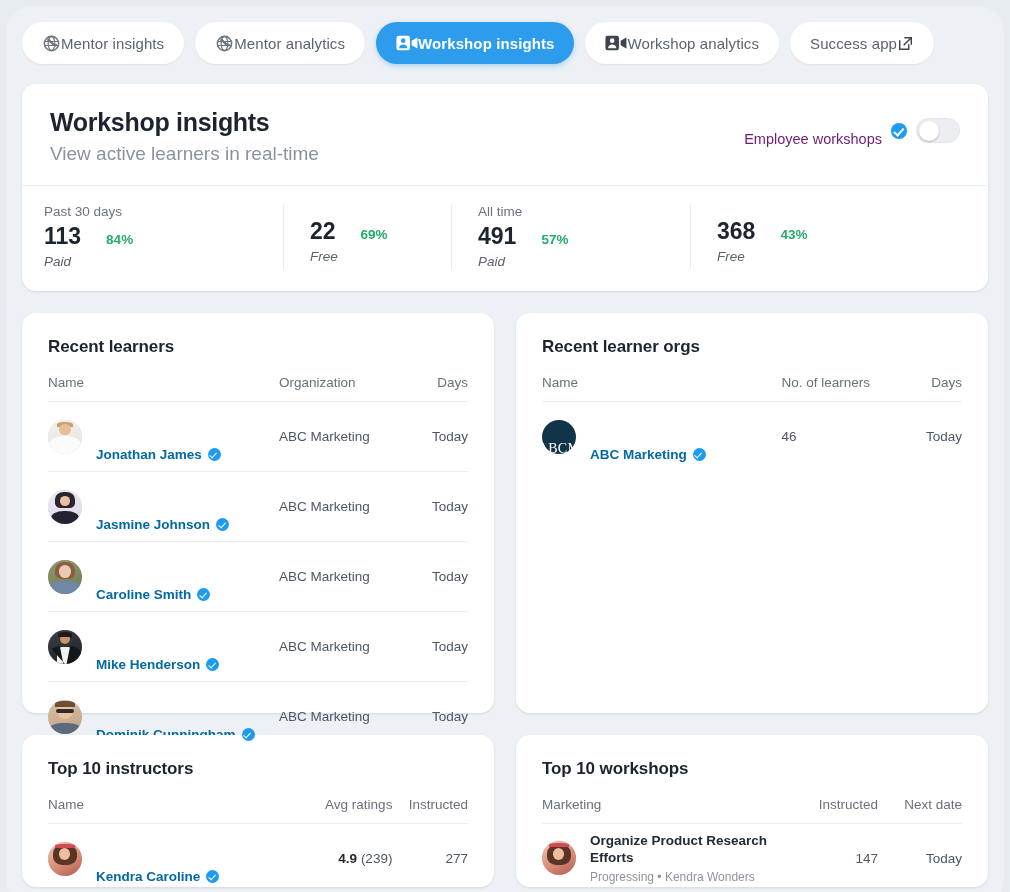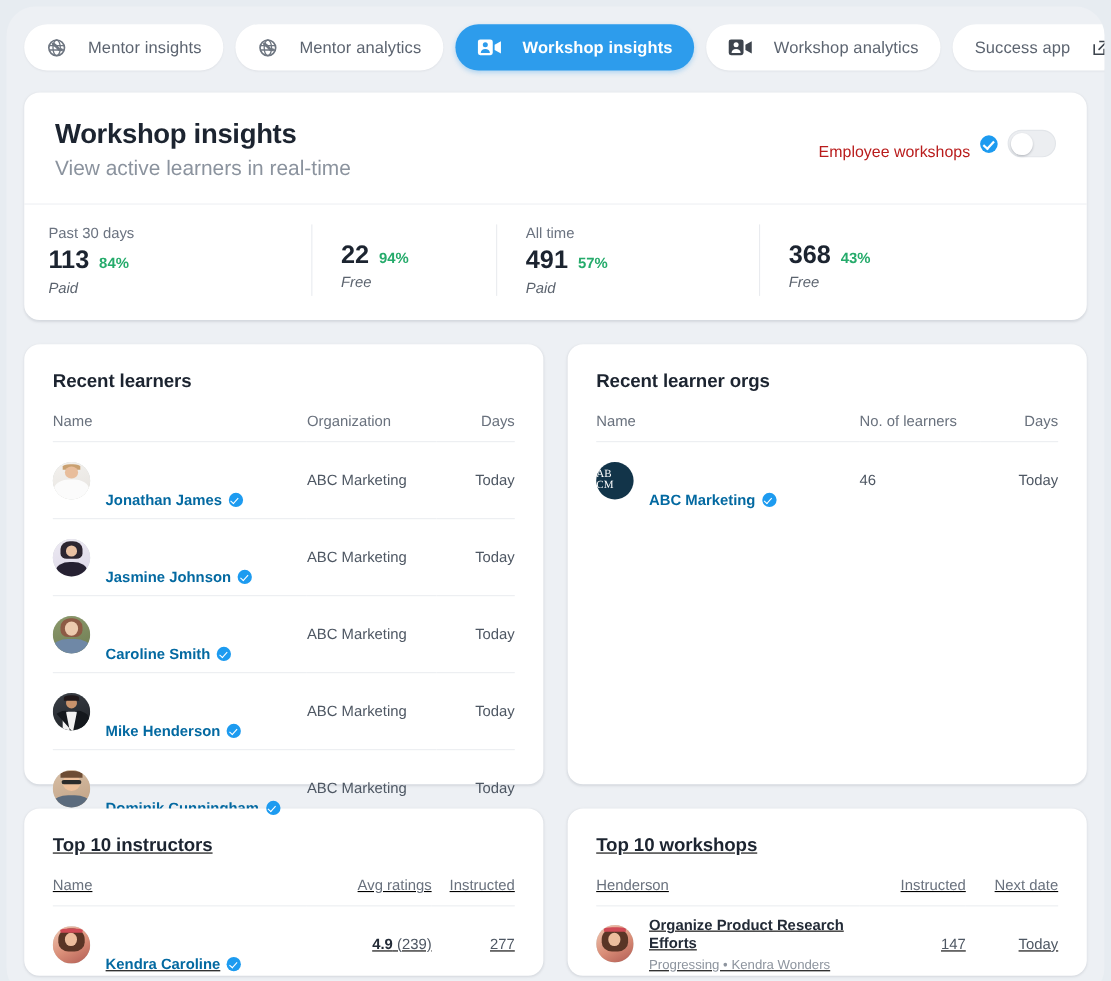--- a/index.html
+++ b/index.html
@@ -20,21 +20,21 @@
   
   .tabbar {
     display: flex;
     align-items: center;
     gap: 11px;
     padding: 16px 0 0 16px;
   }
   .tab {
     display: flex;
     align-items: center;
-    gap: 19px;
+    gap: 0;
     height: 42px;
     padding: 0 20px;
     border-radius: 21px;
     background: #ffffff;
     color: #5c6470;
     font-size: 15px;
     letter-spacing: .1px;
     box-shadow: 0 1px 2px rgba(16,24,40,.06);
     cursor: pointer;
     white-space: nowrap;
@@ -73,21 +73,21 @@
     margin-top: 6px;
     font-size: 19px;
     color: #8b939e;
   }
   .toggle-wrap {
     display: flex;
     align-items: center;
     gap: 9px;
     margin-top: 6px;
   }
-  .toggle-label { font-size: 14.5px; color: #b91c1c; margin-top: 17px; }
+  .toggle-label { font-size: 14.5px; color: #701a75; margin-top: 17px; }
   .verified {
     width: 16px; height: 16px; flex: 0 0 16px;
     border-radius: 50%;
     background: #1d9bf0;
     position: relative;
     display: inline-block;
     vertical-align: middle;
   }
   .verified::after {
     content: "";
@@ -142,35 +142,35 @@
     flex: 0 0 46px;
     overflow: hidden;
     position: relative;
     background: #cfd6d4;
   }
   .big-num {
     font-size: 23px; font-weight: bold; color: #1c2430; line-height: 1.15;
   }
   .big-sub { font-size: 14px; color: #5b636e; margin-top: 3px; }
   .stat-top { font-size: 13.5px; color: #6b7380; }
-  .stat-mid { margin-top: 4px; display: flex; align-items: baseline; gap: 9px; }
+  .stat-mid { margin-top: 4px; display: flex; align-items: baseline; gap: 25px; }
   .stat-mid .v { font-size: 23px; font-weight: bold; color: #1c2430; }
   .stat-mid .p { font-size: 13.5px; font-weight: bold; color: #25ab6b; }
   .stat-bot { margin-top: 4px; font-size: 13.5px; font-style: italic; color: #5b636e; }
   .stat-body.nolabel { padding-top: 4px; }
   
   .grid {
     display: flex;
     gap: 22px;
     margin: 22px 16px 0 16px;
   }
   .col { flex: 1 1 0; min-width: 0; }
   .panel { padding: 24px 26px 12px 26px; }
   .panel.tall { height: 400px; }
-  .panel.short { height: 152px; padding-bottom: 12px; text-decoration: underline; }
+  .panel.short { height: 152px; padding-bottom: 12px; }
   .panel-title {
     font-size: 17px; font-weight: bold; color: #1c2430;
     letter-spacing: -.1px;
   }
   table { width: 100%; border-collapse: collapse; table-layout: fixed; }
   th {
     font-size: 13.5px; font-weight: normal; color: #69717d;
     text-align: left; padding: 18px 0 11px 0;
   }
   th.num, td.num { text-align: right; }
@@ -184,24 +184,24 @@
   }
   .wtitle { font-size: 13.5px; font-weight: bold; color: #232b37; line-height: 1.25; }
   .wsub { font-size: 12px; color: #8d949e; margin-top: 3px; }
   .rating b { color: #232b37; font-weight: bold; }
   .rating span { color: #4e5763; }
   .org-badge {
     width: 34px; height: 34px; flex: 0 0 34px;
     border-radius: 50%;
     background: #123449;
     color: #ffffff;
-    display: flex; flex-direction: column;
-    align-items: flex-start; justify-content: center;
+    display: flex; 
+    align-items: flex-end; justify-content: center;
     font-family: "Liberation Serif", serif;
-    font-size: 10px; line-height: 9.5px; letter-spacing: .2px;
+    font-size: 14px; line-height: 9.5px; letter-spacing: .2px;
   }
   
   .ph { position: absolute; inset: 0; }
   .ph i { position: absolute; display: block; }
   .a-hero  .ph { background: linear-gradient(160deg,#7d9188,#5f7a72); }
   .a-hero  .ph i.f { left:30%; top:14%; width:40%; height:40%; border-radius:50%; background:#e4b79a; }
   .a-hero  .ph i.b { left:6%; top:58%; width:88%; height:52%; border-radius:46% 46% 0 0; background:#a8c4d8; }
   .a-jon   .ph { background: linear-gradient(160deg,#f3f1ee,#e6e3df); }
   .a-jon   .ph i.f { left:32%; top:12%; width:36%; height:34%; border-radius:50%; background:#e8bd9b; }
   .a-jon   .ph i.h { left:26%; top:6%; width:48%; height:16%; border-radius:40% 40% 0 0; background:#c9a070; }
@@ -324,21 +324,21 @@
             <span class="p">84%</span>
           </div>
           <div class="stat-bot">Paid</div>
         </div>
       </div>
 
       <div class="stat w-narrow">
         <div class="stat-body nolabel">
           <div class="stat-mid">
             <span class="v">22</span>
-            <span class="p">94%</span>
+            <span class="p">69%</span>
           </div>
           <div class="stat-bot">Free</div>
         </div>
       </div>
 
       <div class="stat w-wide">
         <div class="stat-body">
           <div class="stat-top">All time</div>
           <div class="stat-mid">
             <span class="v">491</span>
@@ -571,21 +571,21 @@
       <div class="card panel short">
         <div class="panel-title">Top 10 workshops</div>
         <table>
           <colgroup>
               <col style="width:57%">
               <col style="width:23%">
               <col style="width:20%">
             </colgroup>
           <thead>
             <tr>
-              <th>Henderson</th>
+              <th>Marketing</th>
               <th class="num">Instructed</th>
               <th class="num">Next date</th>
             </tr>
           </thead>
           <tbody>
             <tr>
               <td>
                 <div class="cell-person">
                   <span class="avatar a-ken">
                       <span class="ph">

